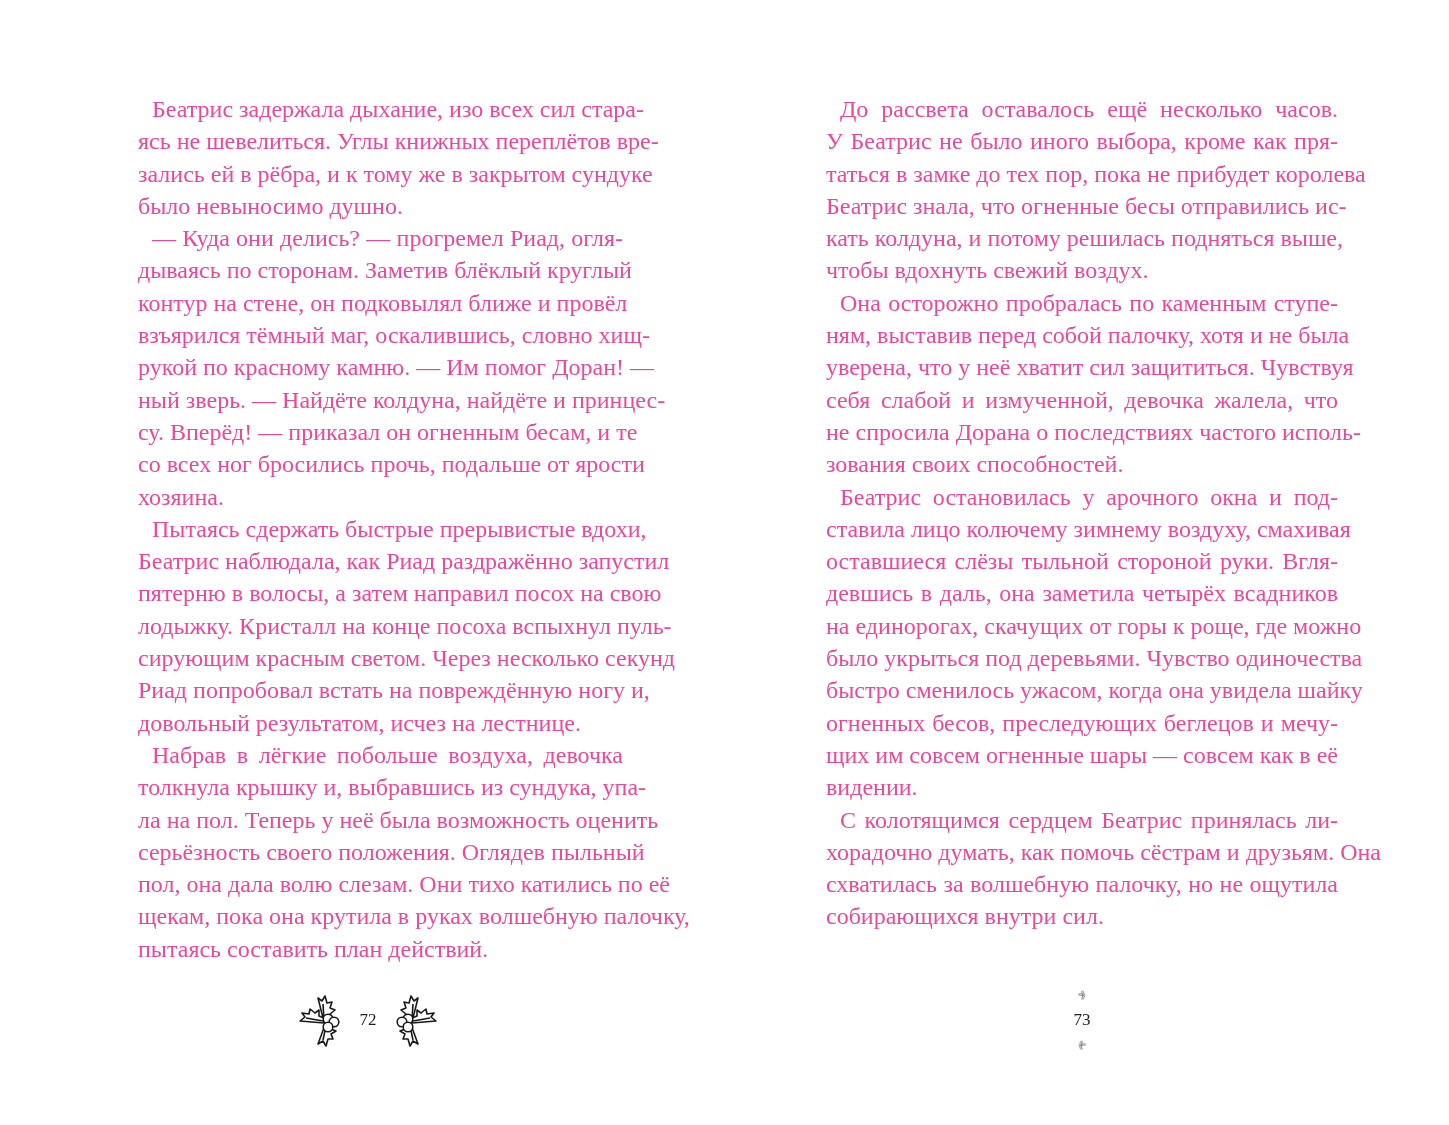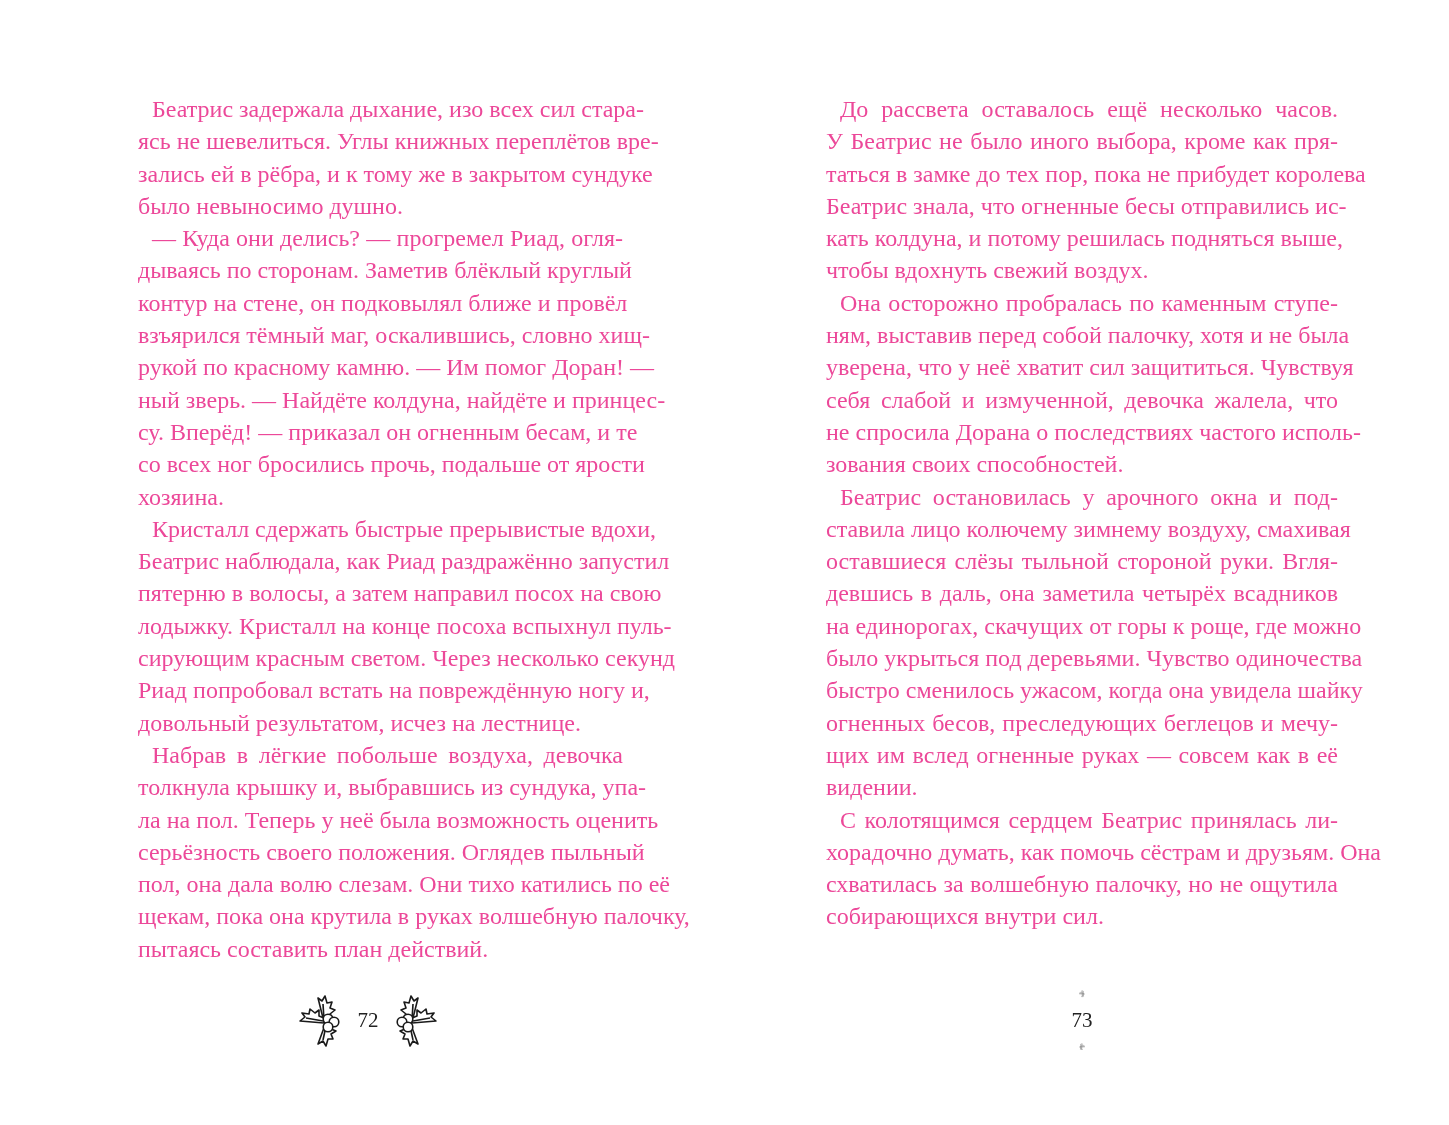--- a/index.html
+++ b/index.html
@@ -25,21 +25,21 @@
   .line.indent { padding-left: 14px; }
   .line.last { text-align-last: left; }
   .folio {
     position: absolute; top: 990px; height: 60px;
     display: flex; align-items: center; justify-content: center; gap: 10px;
   }
   .page-left .folio { left: 296px; width: 144px; }
   .page-right .folio { left: 286px; width: 144px; flex-direction: column; }
   .folio-num {
     font-family: "Liberation Serif", "DejaVu Serif", serif;
-    font-size: 21px; color: #222; width: 28px; text-align: center;
+    font-size: 17px; color: #222; width: 28px; text-align: center;
   }
   .holly { width: 46px; height: 56px; display: block; }
   .holly.mirror { transform: scaleX(-1); }
 </style>
 </head>
 <body>
 
 <div class="page page-left">
   <div class="text-block" id="left-text">
       <span class="line indent">Беатрис задержала дыхание, изо всех сил стара-</span>
@@ -48,21 +48,21 @@
       <span class="line last">было невыносимо душно.</span>
       <span class="line indent">— Куда они делись? — прогремел Риад, огля-</span>
       <span class="line">дываясь по сторонам. Заметив блёклый круглый</span>
       <span class="line">контур на стене, он подковылял ближе и провёл</span>
       <span class="line">взъярился тёмный маг, оскалившись, словно хищ-</span>
       <span class="line">рукой по красному камню. — Им помог Доран! —</span>
       <span class="line">ный зверь. — Найдёте колдуна, найдёте и принцес-</span>
       <span class="line">су. Вперёд! — приказал он огненным бесам, и те</span>
       <span class="line">со всех ног бросились прочь, подальше от ярости</span>
       <span class="line last">хозяина.</span>
-      <span class="line indent">Кристалл сдержать быстрые прерывистые вдохи,</span>
+      <span class="line indent">Пытаясь сдержать быстрые прерывистые вдохи,</span>
       <span class="line">Беатрис наблюдала, как Риад раздражённо запустил</span>
       <span class="line">пятерню в волосы, а затем направил посох на свою</span>
       <span class="line">лодыжку. Кристалл на конце посоха вспыхнул пуль-</span>
       <span class="line">сирующим красным светом. Через несколько секунд</span>
       <span class="line">Риад попробовал встать на повреждённую ногу и,</span>
       <span class="line last">довольный результатом, исчез на лестнице.</span>
       <span class="line indent">Набрав в лёгкие побольше воздуха, девочка</span>
       <span class="line">толкнула крышку и, выбравшись из сундука, упа-</span>
       <span class="line">ла на пол. Теперь у неё была возможность оценить</span>
       <span class="line">серьёзность своего положения. Оглядев пыльный</span>
@@ -96,21 +96,21 @@
       <span class="line">не спросила Дорана о последствиях частого исполь-</span>
       <span class="line last">зования своих способностей.</span>
       <span class="line indent">Беатрис остановилась у арочного окна и под-</span>
       <span class="line">ставила лицо колючему зимнему воздуху, смахивая</span>
       <span class="line">оставшиеся слёзы тыльной стороной руки. Вгля-</span>
       <span class="line">девшись в даль, она заметила четырёх всадников</span>
       <span class="line">на единорогах, скачущих от горы к роще, где можно</span>
       <span class="line">было укрыться под деревьями. Чувство одиночества</span>
       <span class="line">быстро сменилось ужасом, когда она увидела шайку</span>
       <span class="line">огненных бесов, преследующих беглецов и мечу-</span>
-      <span class="line">щих им вслед огненные руках — совсем как в её</span>
+      <span class="line">щих им совсем огненные шары — совсем как в её</span>
       <span class="line last">видении.</span>
       <span class="line indent">С колотящимся сердцем Беатрис принялась ли-</span>
       <span class="line">хорадочно думать, как помочь сёстрам и друзьям. Она</span>
       <span class="line">схватилась за волшебную палочку, но не ощутила</span>
       <span class="line last">собирающихся внутри сил.</span>
     </div>
   <div class="folio">
     <svg class="holly" viewBox="0 0 46 56">
         <use href="#holly-sym"></use>
       </svg>

